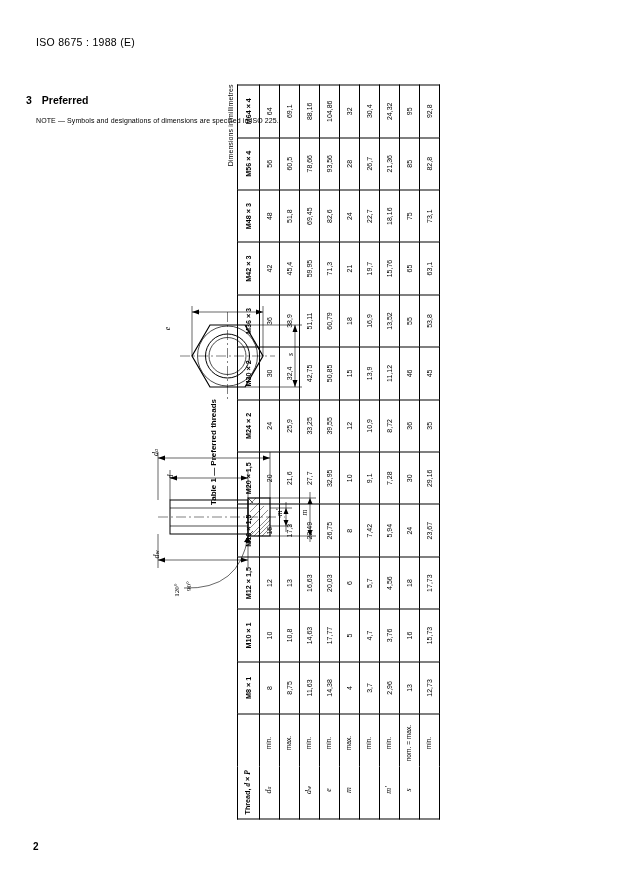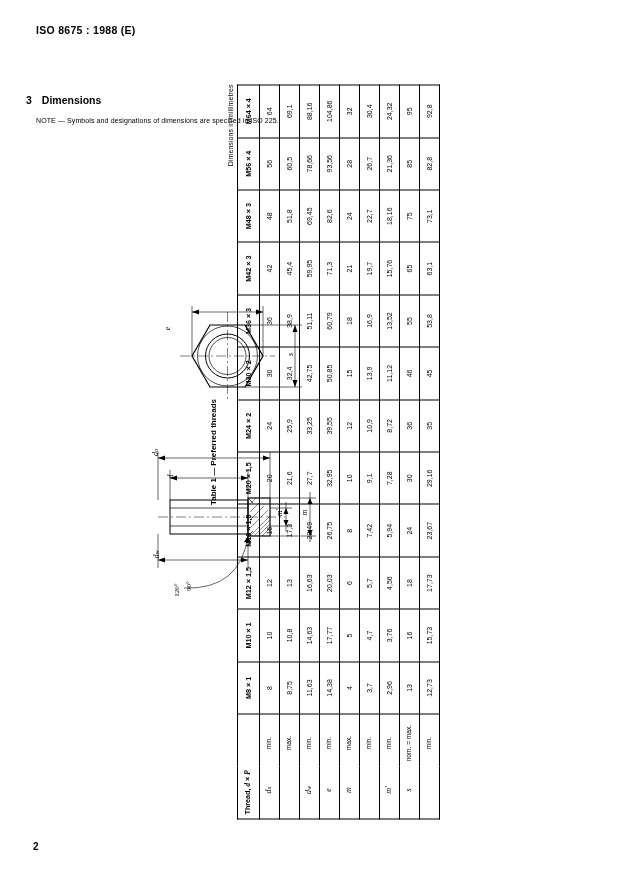--- a/index.html
+++ b/index.html
@@ -13,23 +13,23 @@
     position: relative;
     font-family: "Liberation Sans", sans-serif;
     color: #000000;
     overflow: hidden;
   }
 
   
   .doc-header {
     position: absolute;
     left: 36px;
-    top: 24px;
+    top: 36px;
     font-size: 10.5px;
-    font-weight: bold;
+    font-weight: normal;
     letter-spacing: 0.3px;
   }
 
   
   .clause {
     position: absolute;
     left: 26px;
     top: 94px;
     font-size: 10.5px;
     font-weight: bold;
@@ -149,21 +149,21 @@
   .outer { border-width: 1.2px; }
   .sub { font-size: 0.75em; vertical-align: baseline; }
   .ital { font-family: "Liberation Serif", serif; font-style: italic; }
 </style>
 </head>
 <body>
 
 <div class="doc-header">ISO 8675 : 1988 (E)</div>
 
 <div class="clause">
-  <span class="num">3</span><span>Dimensions</span>
+  <span class="num">3</span><span>Preferred</span>
 </div>
 <div class="note">NOTE — Symbols and designations of dimensions are specified in ISO 225.</div>
 
 <div class="page-number">2</div>
 
 <div class="drawing-area">
 
   <svg width="185" height="150" viewBox="0 0 185 150" style="position:absolute;left:0;top:0;">
     <g fill="none" stroke="#000" stroke-width="1">
 

